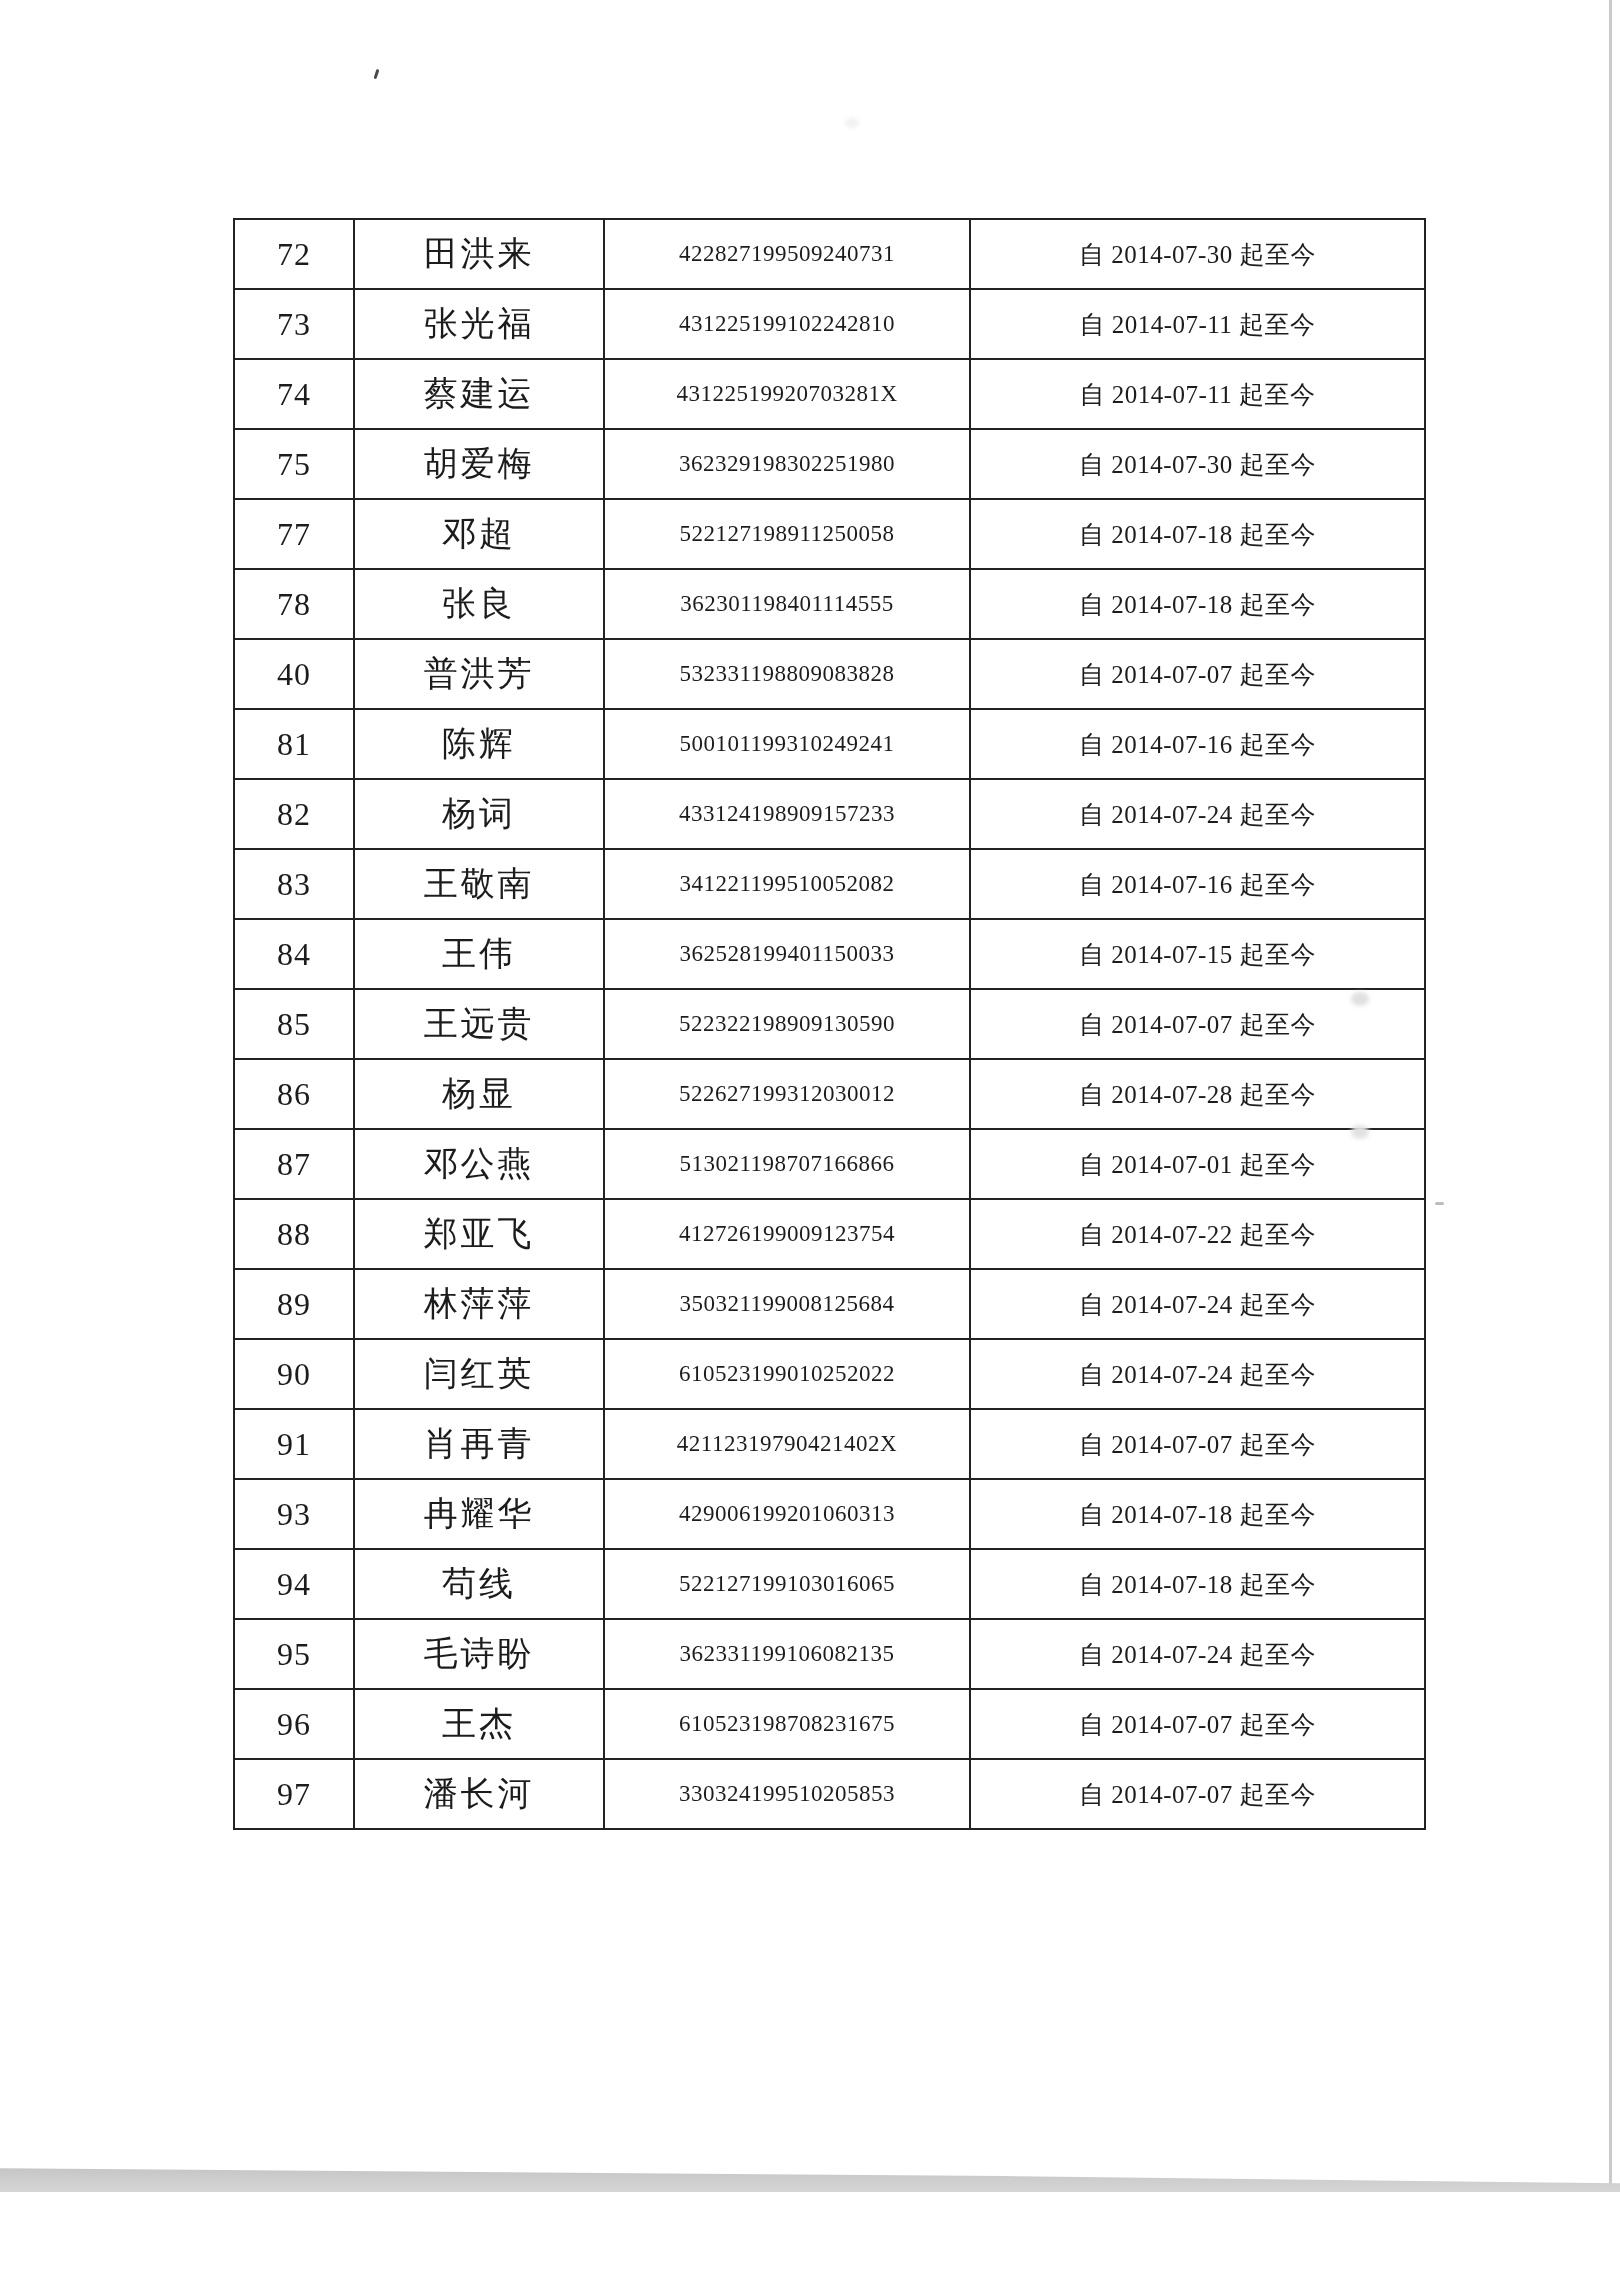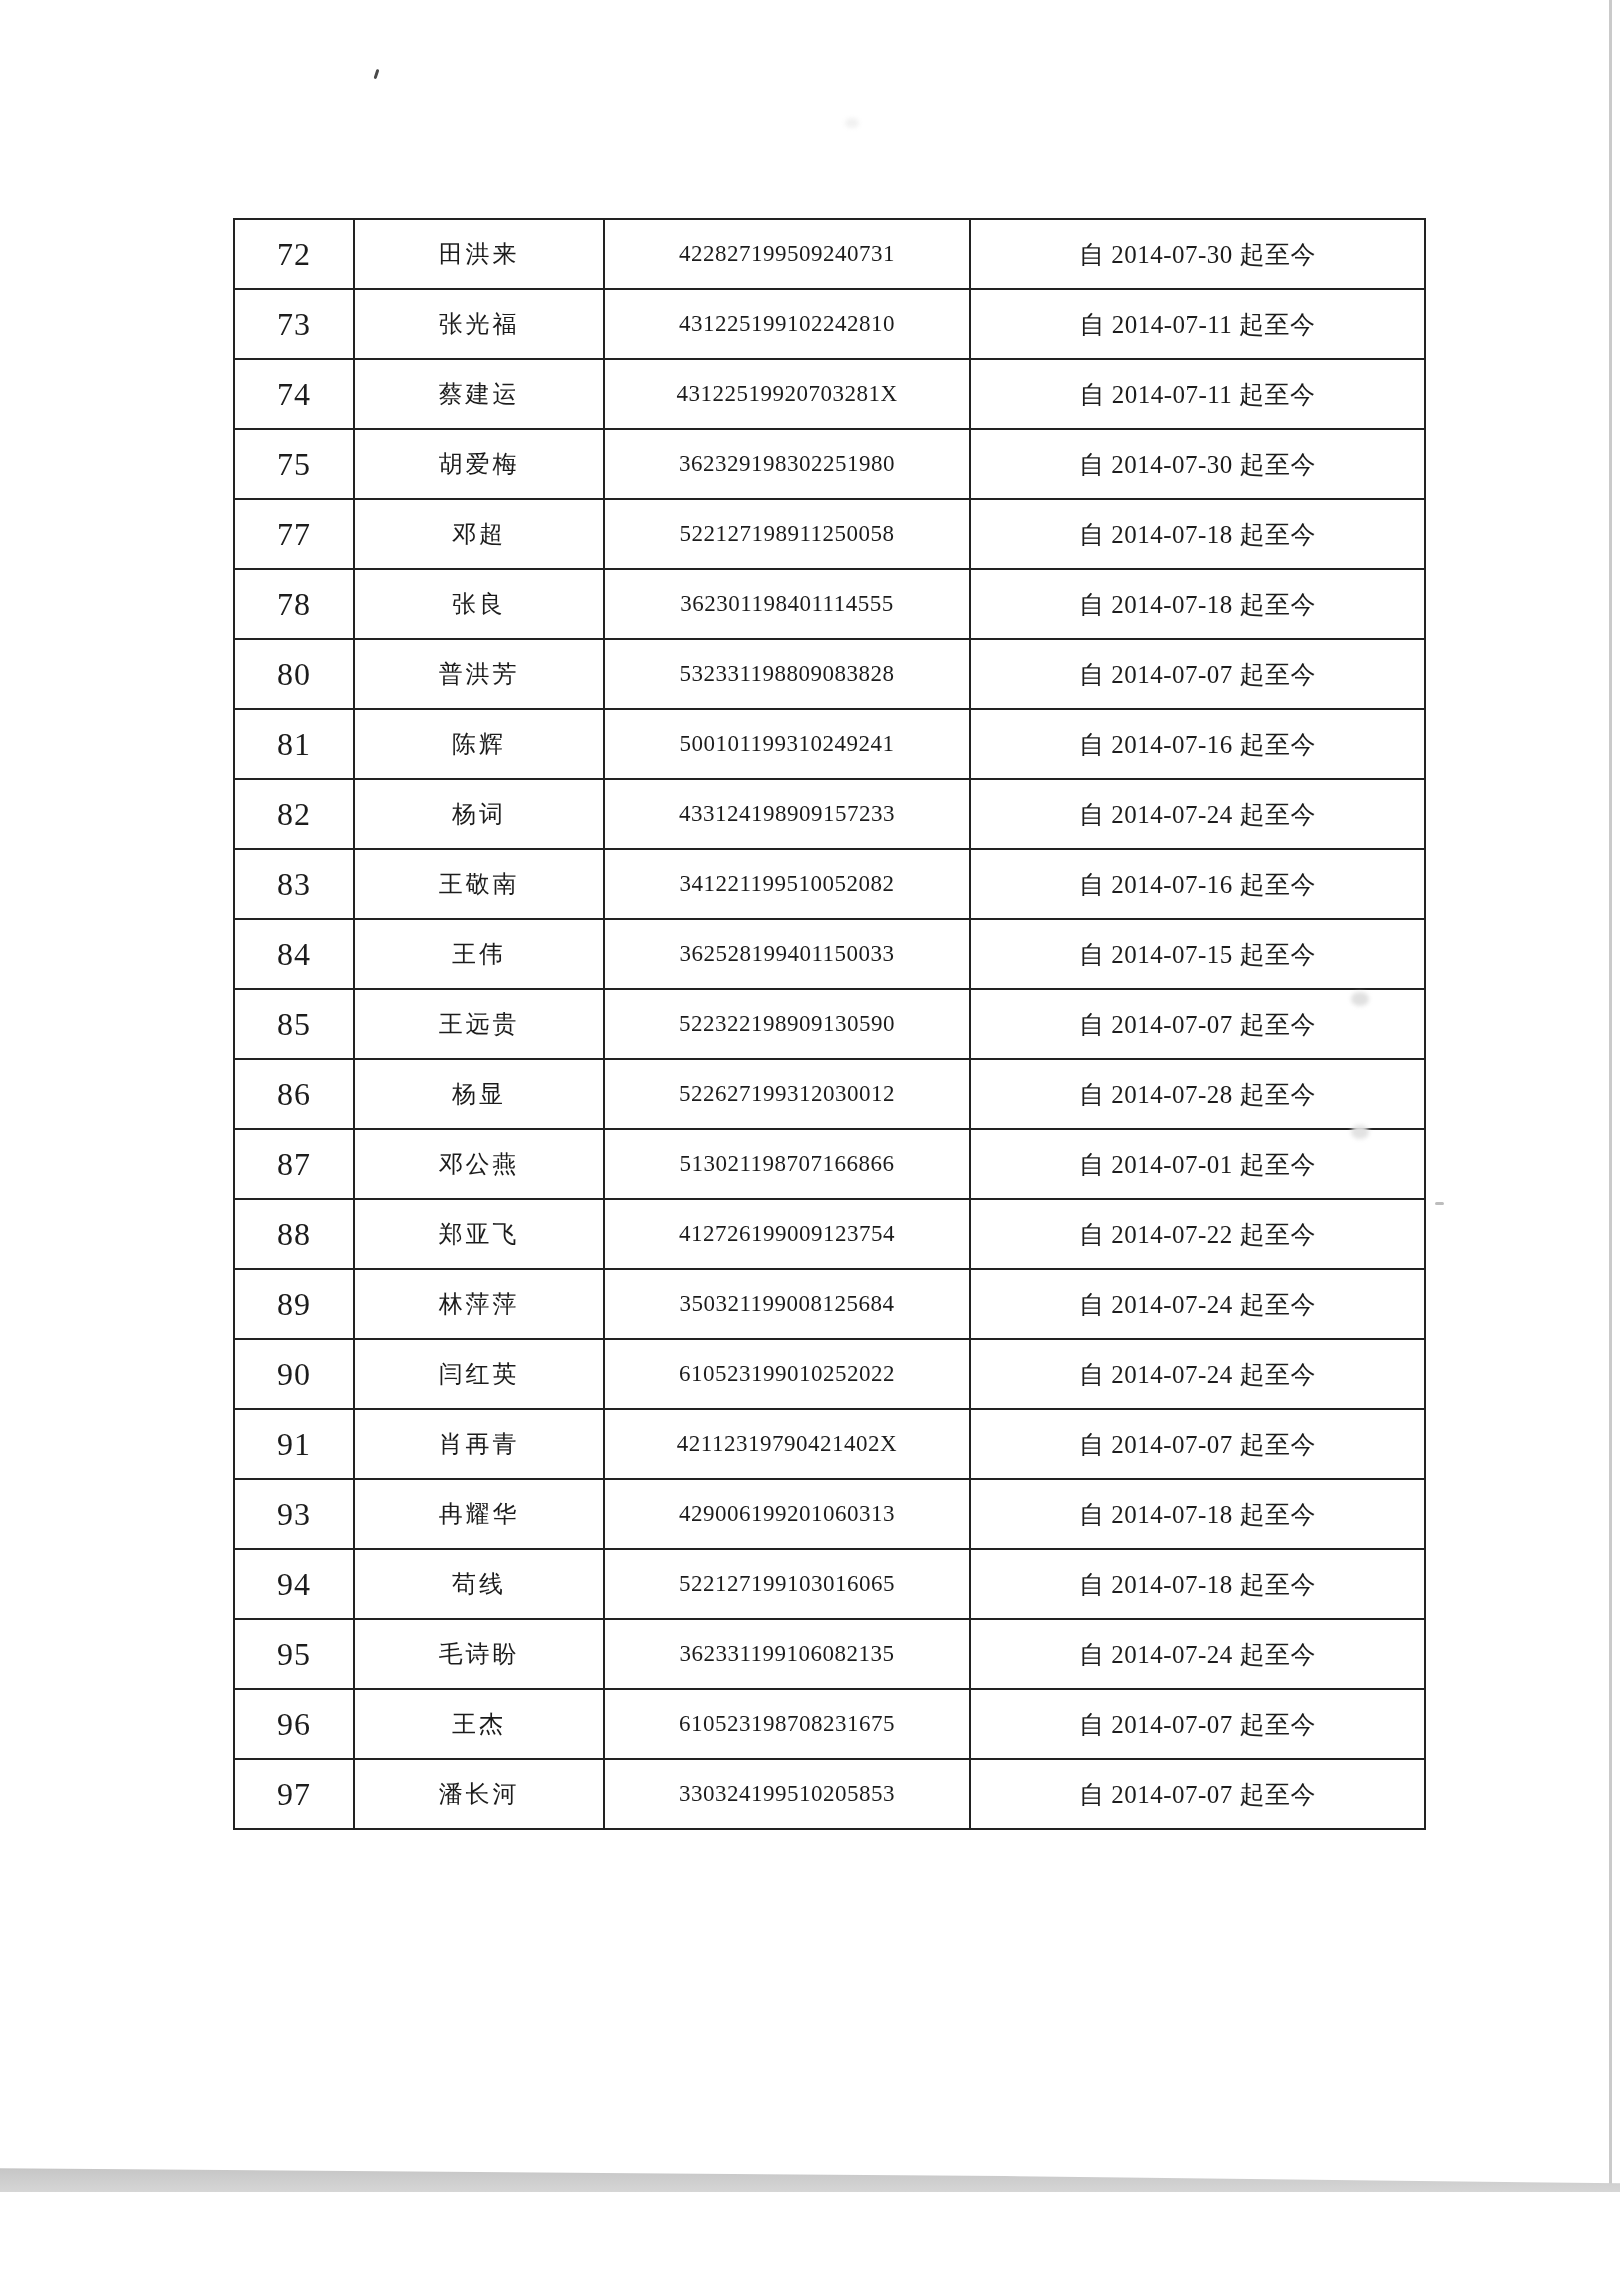--- a/index.html
+++ b/index.html
@@ -27,21 +27,21 @@
     vertical-align:middle;
     padding:0;
     overflow:hidden;
     white-space:nowrap;
   }
   col.c-num{width:120px;}
   col.c-name{width:250px;}
   col.c-id{width:366px;}
   col.c-period{width:455px;}
   td.cell-num{font-size:32px;letter-spacing:1px;}
-  td.cell-name{font-size:24px;letter-spacing:2.9px;font-family:Liberation Mono, monospace;}
+  td.cell-name{font-size:34px;letter-spacing:2.9px;font-family:Liberation Mono, monospace;}
   td.cell-id{font-size:23px;letter-spacing:0.5px;}
   td.cell-period{font-size:25px;letter-spacing:0.5px;}
   
   .right-edge-line{
     position:absolute;
     left:1609px;top:0;
     width:2.9px;height:2292px;
     background:#cacaca;
   }
   .bottom-edge{
@@ -122,21 +122,21 @@
       <td class="cell-id">522127198911250058</td>
       <td class="cell-period">自 2014-07-18 起至今</td>
     </tr>
         <tr>
       <td class="cell-num">78</td>
       <td class="cell-name">张良</td>
       <td class="cell-id">362301198401114555</td>
       <td class="cell-period">自 2014-07-18 起至今</td>
     </tr>
         <tr>
-      <td class="cell-num">80</td>
+      <td class="cell-num">40</td>
       <td class="cell-name">普洪芳</td>
       <td class="cell-id">532331198809083828</td>
       <td class="cell-period">自 2014-07-07 起至今</td>
     </tr>
         <tr>
       <td class="cell-num">81</td>
       <td class="cell-name">陈辉</td>
       <td class="cell-id">500101199310249241</td>
       <td class="cell-period">自 2014-07-16 起至今</td>
     </tr>

